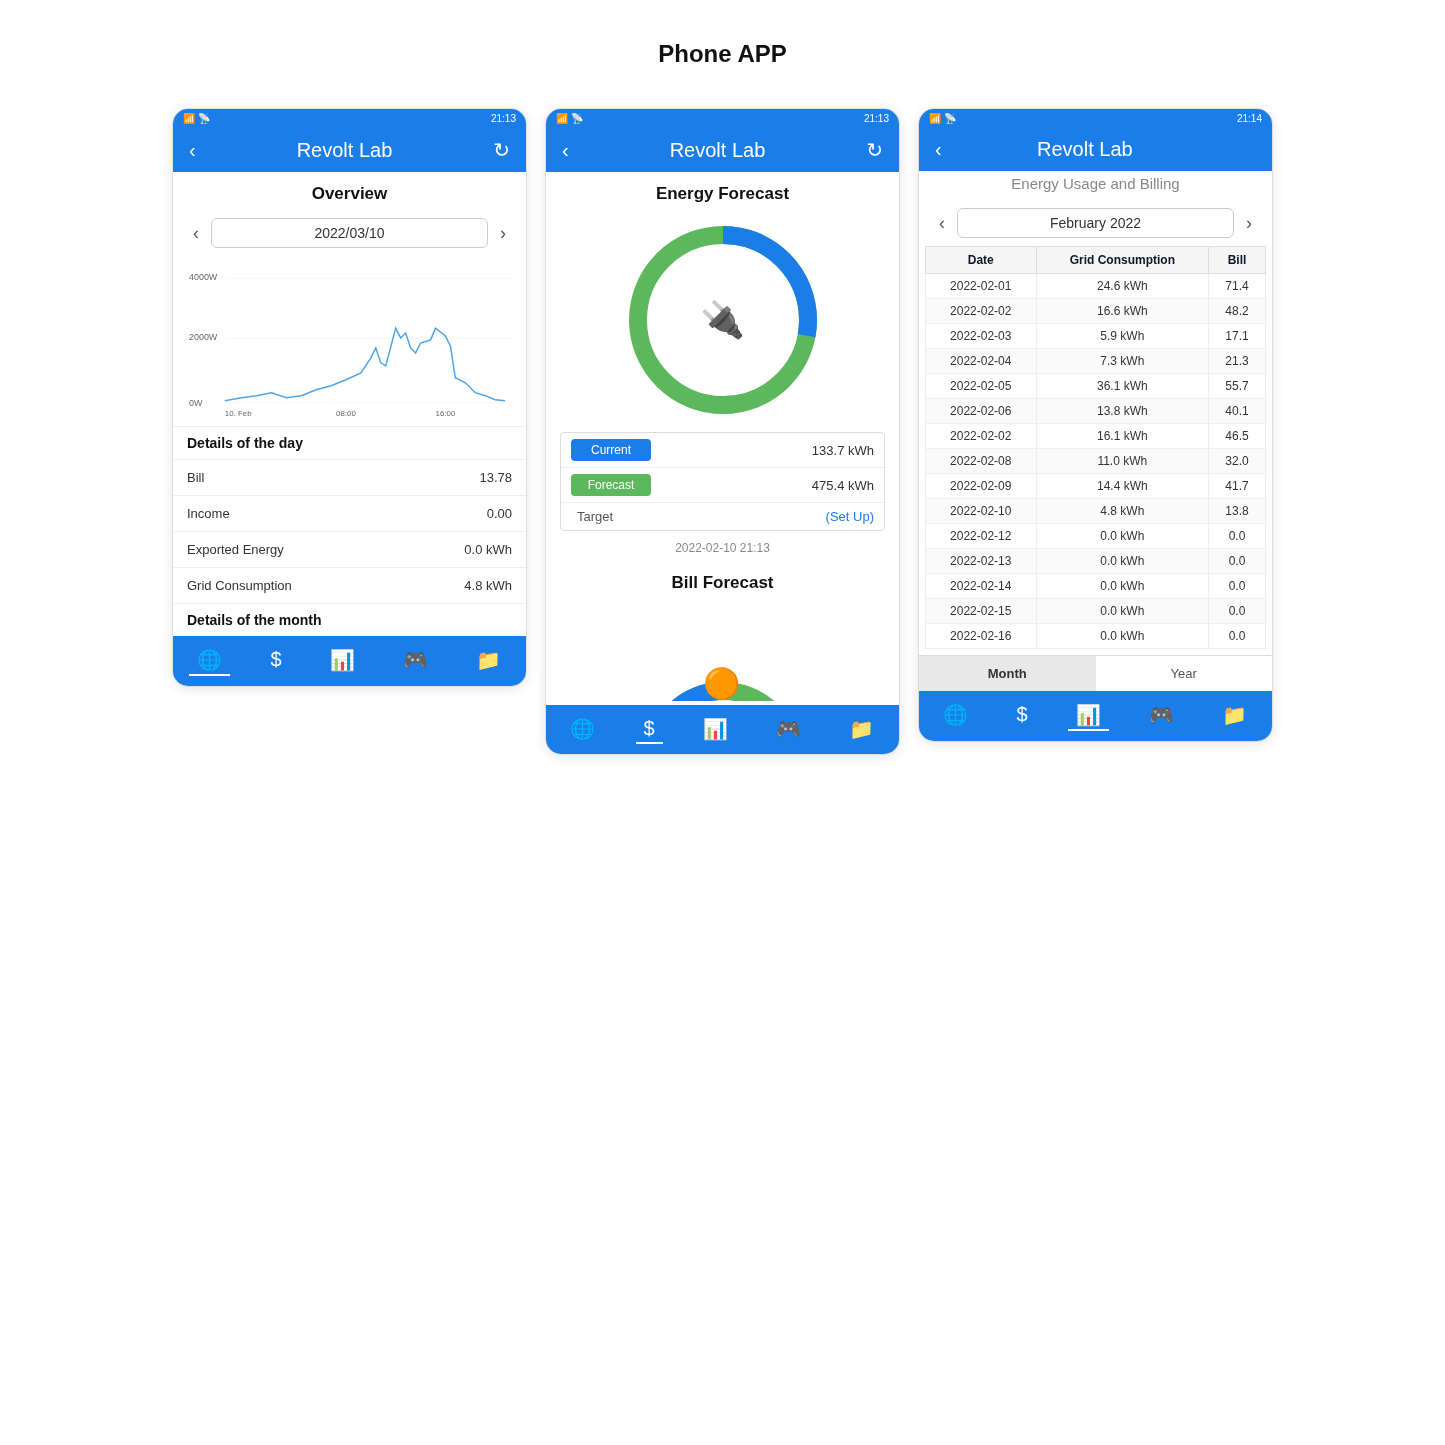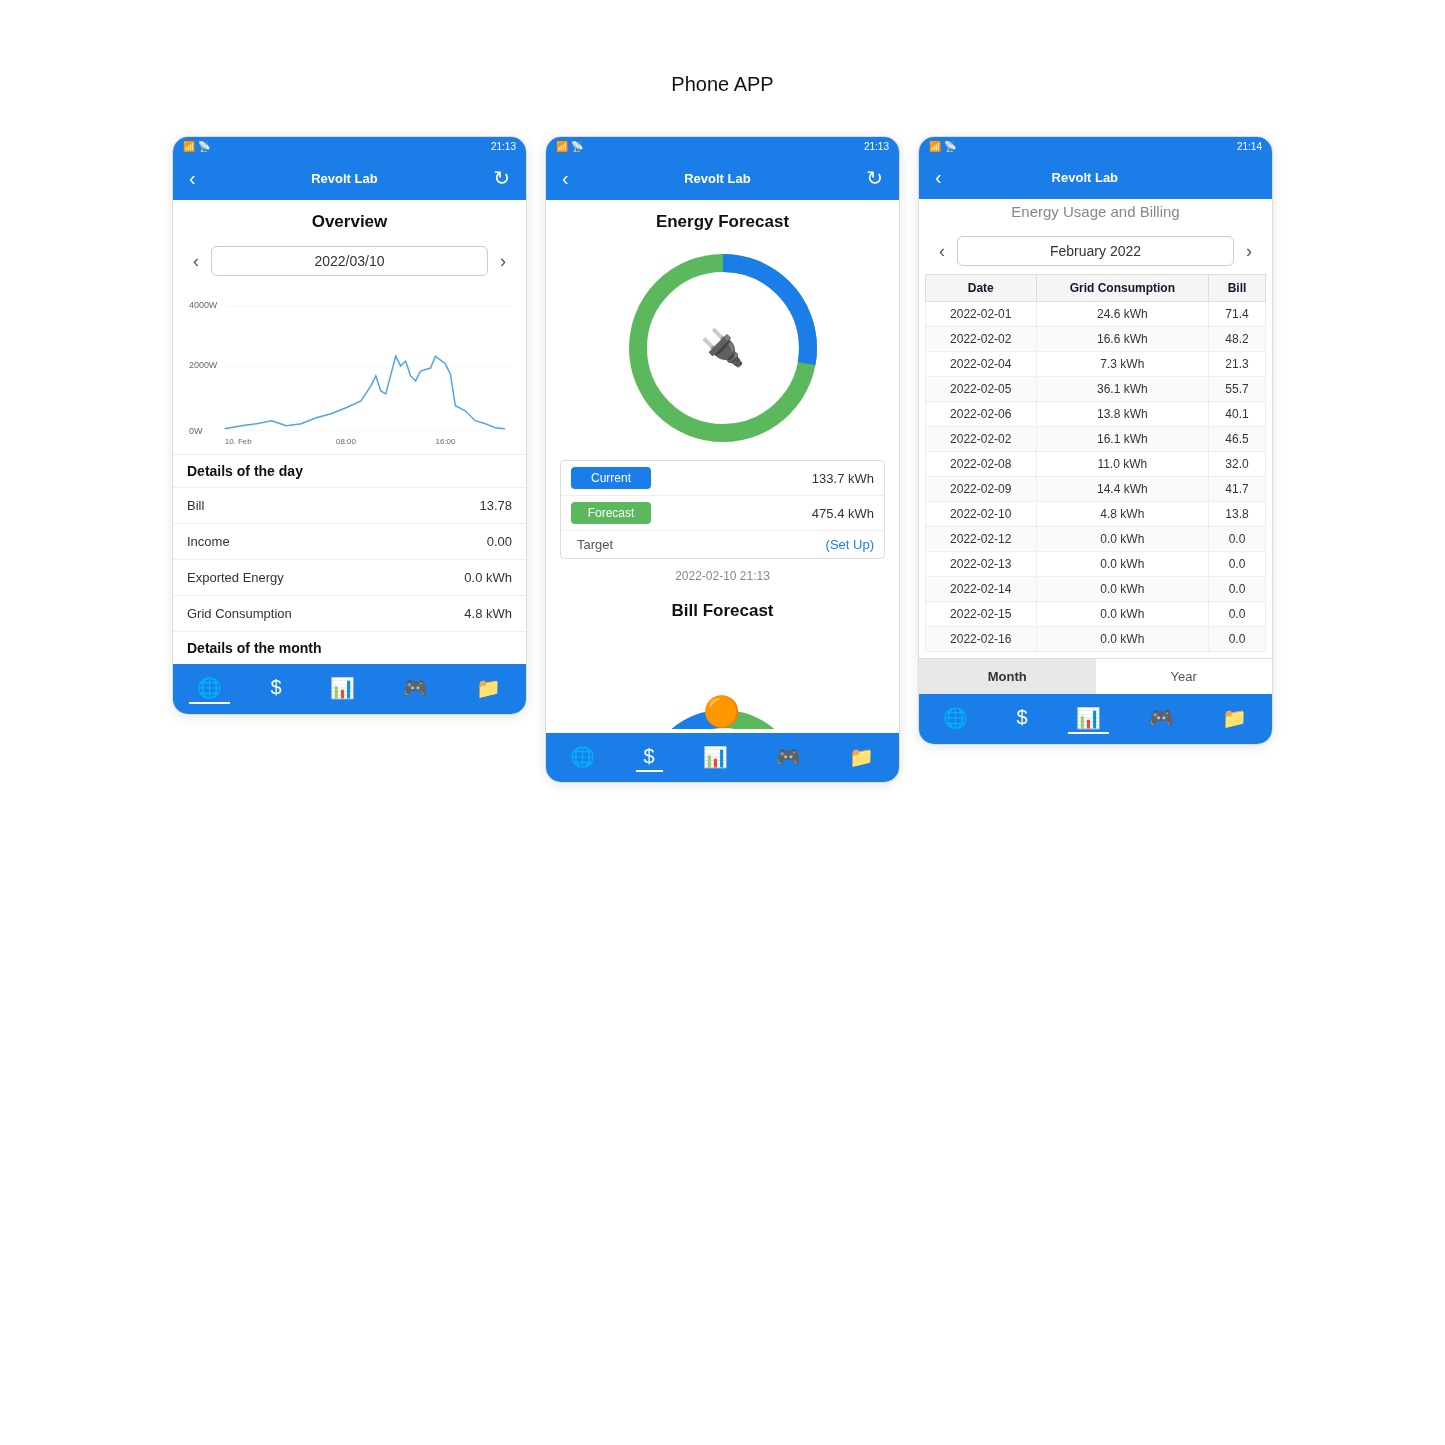--- a/index.html
+++ b/index.html
@@ -6,25 +6,24 @@
     body {
       background: #fff;
       font-family: -apple-system, BlinkMacSystemFont, 'Segoe UI', Arial, sans-serif;
       display: flex;
       flex-direction: column;
       align-items: center;
       padding: 40px 20px;
       min-height: 1445px;
     }
     .page-title {
-      font-size: 20px;
-      font-weight: 400;
+      font-size: 24px;
+      font-weight: 700;
       margin-bottom: 40px;
       color: #111;
-      margin-top: 33px;
     }
     .phones-row {
       display: flex;
       gap: 18px;
       justify-content: center;
       align-items: flex-start;
     }
     .phone {
       width: 355px;
       border-radius: 16px;
@@ -47,21 +46,21 @@
     .status-right { display: flex; gap: 4px; align-items: center; }
     
     .app-header {
       background: #1a7de8;
       color: #fff;
       display: flex;
       align-items: center;
       justify-content: space-between;
       padding: 10px 16px;
     }
-    .app-header-title { font-size: 13px; font-weight: 700; }
+    .app-header-title { font-size: 20px; font-weight: 400; }
     .header-btn { font-size: 20px; cursor: pointer; color: #fff; background: none; border: none; }
     
     .screen-title {
       text-align: center;
       font-size: 17px;
       font-weight: 700;
       padding: 12px 0 6px;
       color: #111;
     }
     
@@ -444,20 +443,25 @@
       <td>2022-02-01</td>
       <td>24.6 kWh</td>
       <td>71.4</td>
     </tr>
             <tr>
       <td>2022-02-02</td>
       <td>16.6 kWh</td>
       <td>48.2</td>
     </tr>
             <tr>
+      <td>2022-02-03</td>
+      <td>5.9 kWh</td>
+      <td>17.1</td>
+    </tr>
+            <tr>
       <td>2022-02-04</td>
       <td>7.3 kWh</td>
       <td>21.3</td>
     </tr>
             <tr>
       <td>2022-02-05</td>
       <td>36.1 kWh</td>
       <td>55.7</td>
     </tr>
             <tr>

